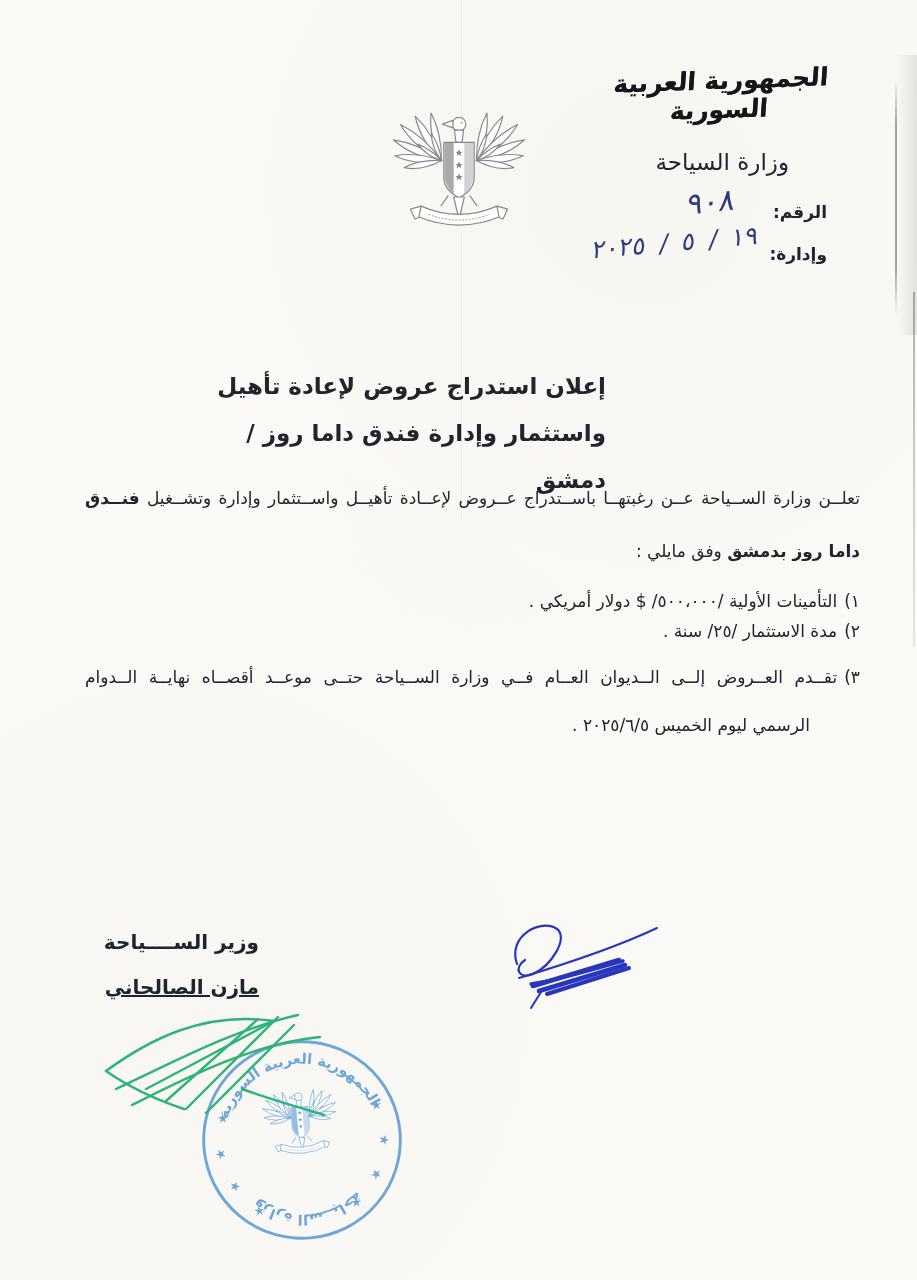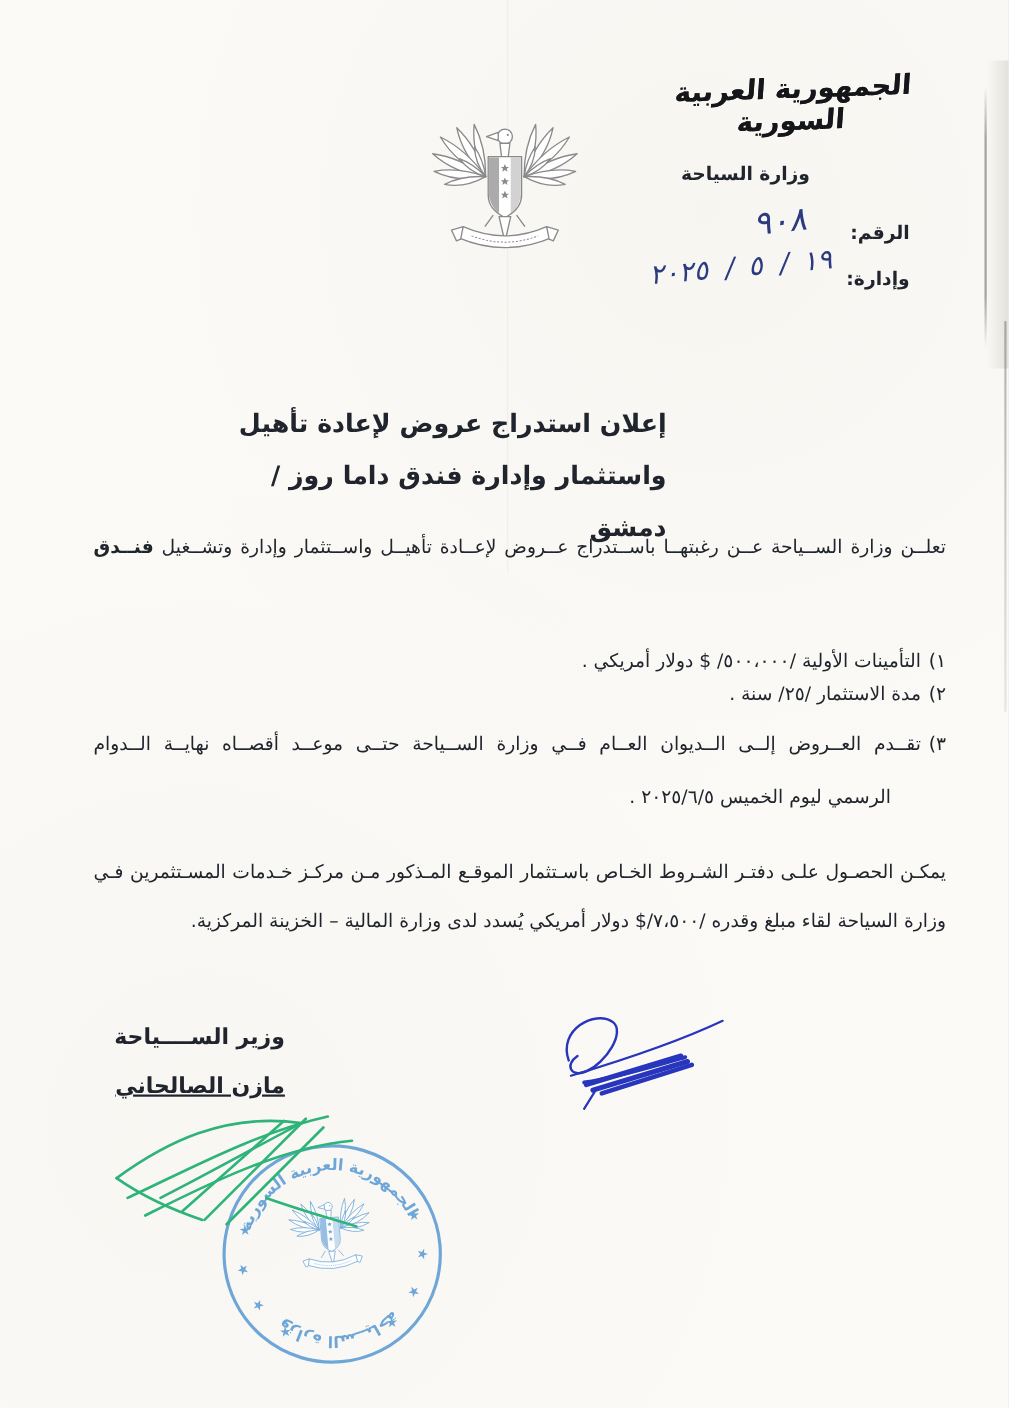--- a/index.html
+++ b/index.html
@@ -18,22 +18,22 @@
     background:linear-gradient(to right, rgba(0,0,0,0), rgba(110,108,100,0.16));}
   .scan-edge-1{right:20px;top:78px;width:2px;height:238px;
     background:linear-gradient(to bottom, rgba(90,90,86,0), rgba(90,90,86,0.55) 20%, rgba(90,90,86,0.55) 80%, rgba(90,90,86,0));}
   .scan-edge-2{right:2px;top:292px;width:2px;height:355px;
     background:linear-gradient(to bottom, rgba(90,90,86,0.45), rgba(90,90,86,0.12));}
   .crease-v{left:461px;top:0;width:1px;height:520px;background:rgba(60,60,60,0.05);}
   
   .calligraphy{right:42px;top:66px;width:310px;text-align:center;
     font-size:25px;font-weight:bold;letter-spacing:-1px;color:#15161a;
     transform:rotate(-2deg) skewX(-6deg);text-shadow:0 0 .4px #333;}
-  .ministry{right:128px;top:149px;width:170px;text-align:left;
-    font-size:17px;font-weight:bold;}
+  .ministry{right:128px;top:149px;width:170px;text-align:right;
+    font-size:23px;font-weight:normal;}
   .emblem{left:383px;top:112px;width:152px;height:129px;color:#8a8a8a;}
   
   .meta-label{right:90px;width:120px;text-align:right;font-size:17px;font-weight:bold;}
   .num-label{top:202px;}
   .date-label{top:244px;}
   .hand{color:#2c3b80;font-weight:normal;}
   .num-value{right:182px;top:184px;font-size:30px;letter-spacing:12px;
     transform:rotate(-6deg) skewX(-12deg);}
   .date-value{right:158px;top:228px;font-size:25px;letter-spacing:2px;word-spacing:6px;
     transform:rotate(-5deg) skewX(-12deg);}
@@ -127,35 +127,32 @@
   <div class="abs meta-label date-label" dir="rtl">وإدارة:</div>
   <div class="abs hand date-value" dir="rtl">١٩ / ٥ / ٢٠٢٥</div>
 
   <div class="abs title">
     <div>إعلان استدراج عروض لإعادة تأهيل</div>
     <div>واستثمار وإدارة فندق داما روز /دمشق</div>
   </div>
 
   <div class="abs bodyblock intro">
     <div class="jline"><span>تعلــن وزارة الســياحة عــن رغبتهــا باســتدراج عــروض لإعــادة تأهيــل واســتثمار وإدارة وتشــغيل </span><b>فنــدق</b></div>
+    <div class="l2"><b>داما روز بدمشق</b><span> وفق مايلي :</span></div>
   </div>
 
   <div class="abs bodyblock list">
     <div class="item i1"><span class="mk">١)</span><span>التأمينات الأولية /٥٠٠،٠٠٠/ $ دولار أمريكي .</span></div>
     <div class="item i2"><span class="mk">٢)</span><span>مدة الاستثمار /٢٥/ سنة .</span></div>
     <div class="item">
       <div class="jline"><span class="mk">٣)</span><span>تقــدم العــروض إلــى الــديوان العــام فــي وزارة الســياحة حتــى موعــد أقصــاه نهايــة الــدوام</span></div>
       <div class="i3l2">الرسمي ليوم الخميس ٢٠٢٥/٦/٥ .</div>
     </div>
   </div>
 
-  <div class="abs bodyblock closing">
-    <div class="jline">يمكـن الحصـول علـى دفتـر الشـروط الخـاص باسـتثمار الموقـع المـذكور مـن مركـز خـدمات المسـتثمرين فـي</div>
-    <div class="l2">وزارة السياحة لقاء مبلغ وقدره /٧،٥٠٠/$ دولار أمريكي يُسدد لدى وزارة المالية – الخزينة المركزية.</div>
-  </div>
 
   <div class="abs minister">
     <div>وزير الســــياحة</div>
     <div class="name">مازن الصالحاني</div>
   </div>
 
   <svg class="abs sig-green" viewBox="0 0 258 132">
     <g fill="none" stroke="#2eb378" stroke-width="2.4" stroke-linecap="round">
       <path d="M14,78 C58,46 112,18 182,28 C152,44 100,72 54,96"></path>
       <path d="M24,96 C76,72 142,36 206,22"></path>

